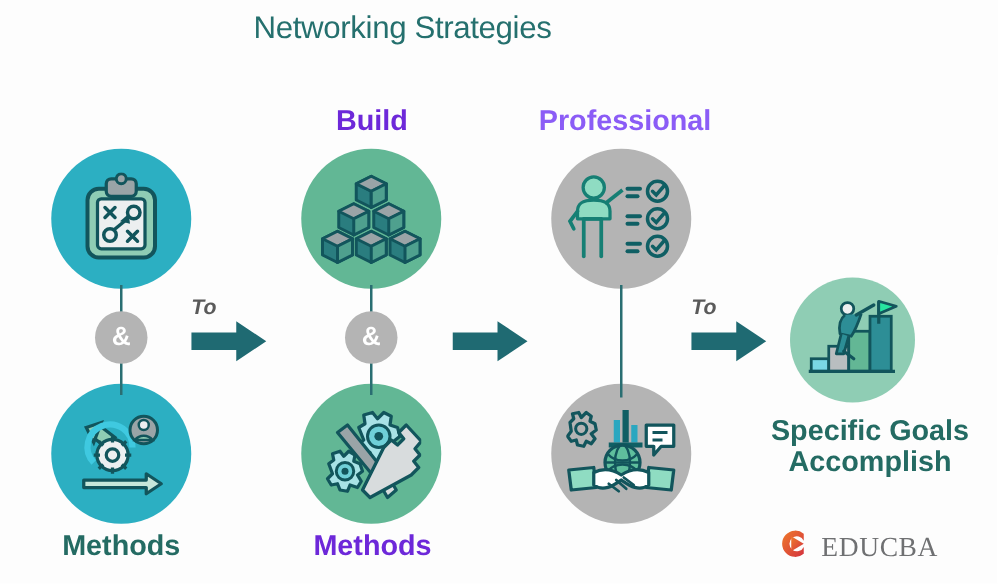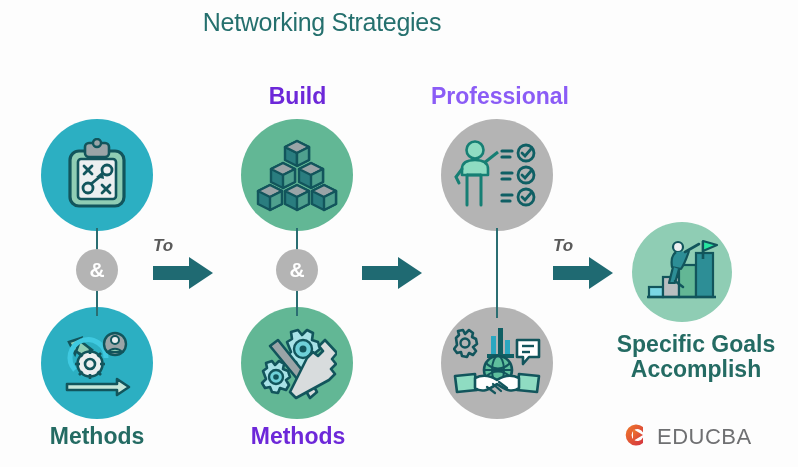--- a/index.html
+++ b/index.html
@@ -92,20 +92,21 @@
   .logo {
     position: absolute;
     display: flex;
     align-items: center;
     gap: 7px;
   }
   .logo-text {
     font-size: 22px;
     color: #6f7072;
     letter-spacing: 0.5px;
+    font-family: Liberation Serif, serif;
   }
 </style>
 </head>
 <body>
 
 <div id="infographic">
 
   <div class="title">Networking Strategies</div>
 
 

